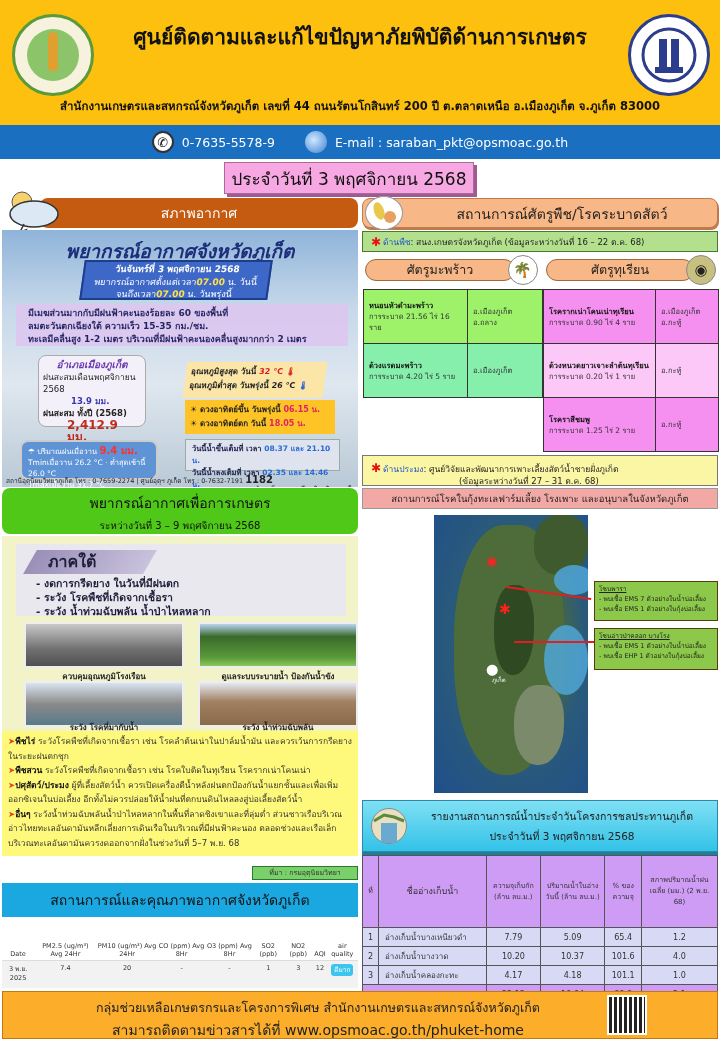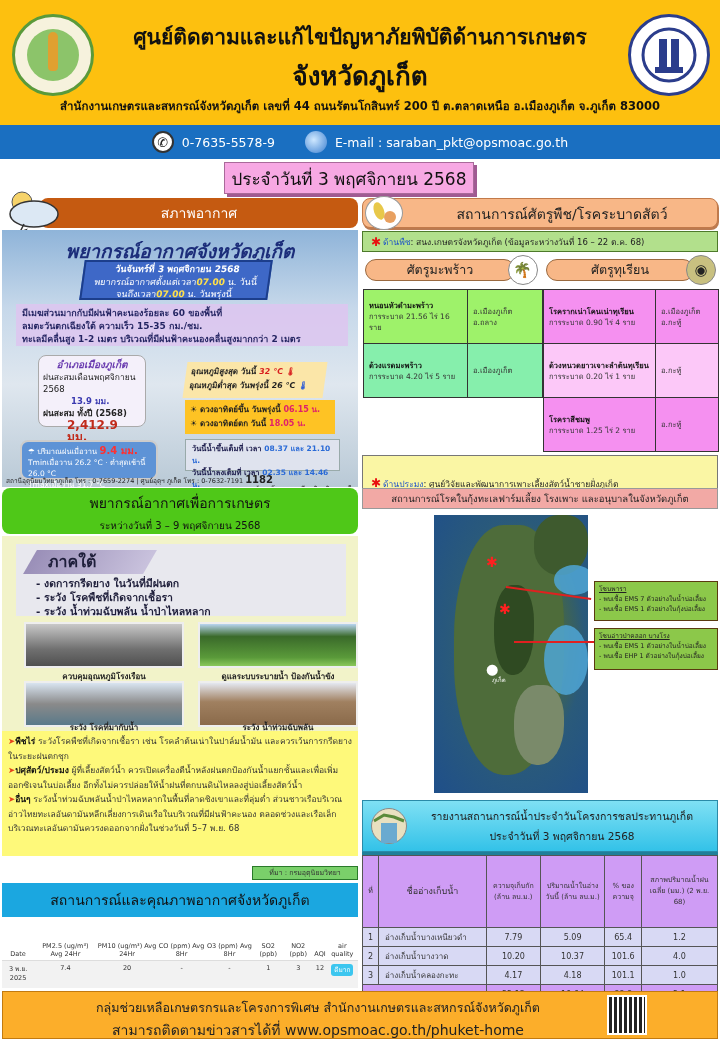--- a/index.html
+++ b/index.html
@@ -17,21 +17,21 @@
 .phone-ico{width:22px;height:22px;border-radius:50%;background:#fff;border:2px solid #333;color:#222;font-size:13px;display:flex;align-items:center;justify-content:center}
 .globe-ico{width:22px;height:22px;border-radius:50%;background:radial-gradient(circle at 40% 40%,#cfe8ff,#3b7fd0);}
 #date-banner{left:224px;top:162px;width:250px;height:32px;background:#f7a8e3;border:1px solid #a96a9a;box-shadow:3px 3px 0 #a05a92;display:flex;align-items:center;justify-content:center;font-size:17px;color:#111}
 .sec-head{display:flex;align-items:center;justify-content:center;font-size:14px;color:#111;border-radius:6px}
 #weather-head{left:40px;top:198px;width:318px;height:30px;background:#c55a11;color:#fff;border-radius:8px 8px 8px 8px}
 #weather-icon{left:4px;top:188px;width:58px;height:48px}
 #weather-panel{left:2px;top:230px;width:356px;height:257px;background:linear-gradient(180deg,#8fb4d9 0%,#c6d8ea 30%,#dfe7ef 60%,#b9c9d6 100%);overflow:hidden}
 .wp-title{position:absolute;left:0;width:356px;top:6px;text-align:center;font-size:19px;font-weight:bold;font-style:italic;color:#1c2d7a}
 .wp-datebox{position:absolute;left:80px;top:30px;width:188px;height:40px;background:#3e68c7;border:2px solid #1c3e8c;color:#fff;font-size:9px;text-align:center;line-height:12.5px;padding-top:1px;transform:skewX(-8deg)}
 .wp-datebox .y{color:#ffe04a;font-weight:bold}
-.wp-alert{position:absolute;left:14px;top:74px;width:332px;height:42px;background:#dcc8f0;opacity:.95;font-size:9px;color:#1a1a5a;font-weight:bold;padding:3px 6px;line-height:13px}
+.wp-alert{position:absolute;left:14px;top:74px;width:332px;height:42px;background:#dcc8f0;opacity:.95;font-size:9px;color:#1a1a5a;font-weight:bold;padding:3px 12px;line-height:13px}
 .wp-amphoe{position:absolute;left:36px;top:125px;width:108px;height:72px;background:#f4f0fa;border-radius:8px;border:1px solid #aaa;font-size:8.5px;padding:3px 4px;line-height:12px}
 .wp-amphoe .h{color:#6a3cb0;font-style:italic;font-weight:bold;font-size:10px;text-align:center}
 .wp-amphoe .big{color:#c02a1a;font-weight:bold;font-size:12px}
 .wp-temp{position:absolute;left:183px;top:132px;width:140px;height:36px;background:#fbe6a8;font-size:8px;padding:3px 5px;line-height:14px;font-weight:bold;transform:skewX(-8deg)}
 .wp-temp .r{color:#d81e1e}
 .wp-sun{position:absolute;left:183px;top:170px;width:150px;height:34px;background:#fec324;font-size:8px;padding:3px 5px;line-height:14px;font-weight:bold}
 .wp-sun .r{color:#e0206a}
 .wp-yest{position:absolute;left:18px;top:210px;width:138px;height:40px;background:#5e93d6;border-radius:8px;border:2px solid #ccc;font-size:7.5px;color:#fff;padding:3px 6px;line-height:11px}
 .wp-yest .r{color:#ff3030;font-weight:bold;font-size:10px}
 .wp-tide{position:absolute;left:183px;top:209px;width:155px;height:32px;background:#dfe3ee;border:1px solid #9aa;font-size:7.5px;padding:3px 6px;line-height:12px;font-weight:bold;color:#1a1a4a}
@@ -66,21 +66,21 @@
 #coco-pill{left:365px;top:259px;width:150px}
 #durian-pill{left:546px;top:259px;width:148px}
 .round-icon{width:30px;height:30px;border-radius:50%;background:#fff;border:1px solid #888;display:flex;align-items:center;justify-content:center;font-size:15px}
 #coco-icon{left:508px;top:255px}
 #durian-icon{left:686px;top:255px}
 .pest-table{border-collapse:collapse;font-size:7.5px;color:#333}
 .pest-table td{border:1px solid #333;padding:4px 5px;vertical-align:middle;height:54px;line-height:11px}
 .pest-table .n{font-weight:bold;color:#111}
 #coco-table{left:363px;top:289px;width:180px}
 #durian-table{left:543px;top:289px;width:176px}
-#fish-source{left:362px;top:455px;width:356px;height:31px;background:#faf6a4;border:1px solid #777;font-size:8.5px;padding:21px 8px;line-height:12px}
+#fish-source{left:362px;top:455px;width:356px;height:31px;background:#faf6a4;border:1px solid #777;font-size:8.5px;padding:6px 8px;line-height:12px}
 #shrimp-head{left:362px;top:488px;width:356px;height:21px;background:#f2a9a5;border:1px solid #999;font-size:9.5px;display:flex;align-items:center;justify-content:center}
 #map{left:434px;top:515px;width:154px;height:278px;background:radial-gradient(ellipse at 55% 45%,#3f5f2e 0%,#4d6a38 30%,#2a5a7a 55%,#1f4f8a 100%);overflow:hidden}
 .land{position:absolute;background:#4e6c3a;border-radius:45% 40% 50% 45%}
 .shore{position:absolute;background:#4fa6d6;border-radius:50%;opacity:.85}
 .marker{position:absolute;color:#ff2020;font-size:14px;font-weight:bold}
 .callout{position:absolute;background:#8cc84a;border:1px solid #5a3a10;font-size:6.5px;line-height:10px;padding:2px 4px;color:#222}
 .callout .h{text-decoration:underline}
 .line{position:absolute;height:1.5px;background:#e02020;transform-origin:left center}
 #water-head{left:362px;top:800px;width:356px;height:52px;background:linear-gradient(180deg,#7fe0f4,#33c2e8);border:1px solid #2a8aa8;box-shadow:0 3px 0 #1f7f9a}
 #water-head .ico{position:absolute;left:8px;top:7px;width:36px;height:36px;border-radius:50%;background:#e8e0c0;border:1px solid #888}
@@ -102,21 +102,20 @@
 
 <div id="header" class="abs">
   <div id="logo-left" class="logo">
     <svg width="60" height="60" viewBox="0 0 60 60">
         <circle cx="30" cy="30" r="26" fill="#8cc46a"></circle>
         <rect x="25" y="12" width="10" height="34" rx="4" fill="#e0a030"></rect>
         <circle cx="30" cy="12" r="5" fill="#e0a030"></circle>
       </svg>
   </div>
   <div class="t1">ศูนย์ติดตามและแก้ไขปัญหาภัยพิบัติด้านการเกษตร</div>
-  <div class="t2">จังหวัดภูเก็ต</div>
   <div id="logo-right" class="logo">
     <svg width="60" height="60" viewBox="0 0 60 60">
         <circle cx="30" cy="30" r="26" fill="#fff" stroke="#2b3d8c" stroke-width="3"></circle>
         <rect x="20" y="14" width="8" height="30" fill="#2b3d8c"></rect>
         <rect x="32" y="14" width="8" height="30" fill="#2b3d8c"></rect>
         <rect x="16" y="42" width="28" height="6" fill="#2b3d8c"></rect>
       </svg>
   </div>
   <div class="addr">สำนักงานเกษตรและสหกรณ์จังหวัดภูเก็ต เลขที่ 44 ถนนรัตนโกสินทร์ 200 ปี ต.ตลาดเหนือ อ.เมืองภูเก็ต จ.ภูเก็ต 83000</div>
 </div>
@@ -205,20 +204,21 @@
   <div class="photo" style="left:196px;top:86px;background:linear-gradient(180deg,#b8d4f0 0,#3a6a2a 30%,#5a9a3a 80%,#8ac85a)"></div>
   <div class="photo-cap" style="left:191px;top:134px">ดูแลระบบระบายน้ำ ป้องกันน้ำขัง</div>
   <div class="photo" style="left:22px;top:145px;background:linear-gradient(180deg,#d8e4f0,#8a8a8a 50%,#5a7a8a)"></div>
   <div class="photo-cap" style="left:17px;top:185px">ระวัง โรคที่มากับน้ำ</div>
   <div class="photo" style="left:196px;top:145px;background:linear-gradient(180deg,#e4e8f0,#a08060 45%,#8a6a4a)"></div>
   <div class="photo-cap" style="left:191px;top:185px">ระวัง น้ำท่วมฉับพลัน</div>
 </div>
 
 <div id="advice" class="abs">
   <div><span class="arrow">➤</span><span class="k">พืชไร่</span><span> ระวังโรคพืชที่เกิดจากเชื้อรา เช่น โรคลำต้นเน่าในปาล์มน้ำมัน และควรเว้นการกรีดยางในระยะฝนตกชุก</span></div>
+  <div><span class="arrow">➤</span><span class="k">พืชสวน</span><span> ระวังโรคพืชที่เกิดจากเชื้อรา เช่น โรคใบติดในทุเรียน โรครากเน่าโคนเน่า</span></div>
   <div><span class="arrow">➤</span><span class="k">ปศุสัตว์/ประมง</span><span> ผู้ที่เลี้ยงสัตว์น้ำ ควรเปิดเครื่องตีน้ำหลังฝนตกป้องกันน้ำแยกชั้นและเพื่อเพิ่มออกซิเจนในบ่อเลี้ยง อีกทั้งไม่ควรปล่อยให้น้ำฝนที่ตกบนดินไหลลงสู่บ่อเลี้ยงสัตว์น้ำ</span></div>
   <div><span class="arrow">➤</span><span class="k">อื่นๆ</span><span> ระวังน้ำท่วมฉับพลันน้ำป่าไหลหลากในพื้นที่ลาดชิงเขาและที่ลุ่มต่ำ ส่วนชาวเรือบริเวณอ่าวไทยทะเลอันดามันหลีกเลี่ยงการเดินเรือในบริเวณที่มีฝนฟ้าคะนอง ตลอดช่วงและเรือเล็กบริเวณทะเลอันดามันควรงดออกจากฝั่งในช่วงวันที่ 5–7 พ.ย. 68</span></div>
 </div>
 <div id="source-tag" class="abs">ที่มา : กรมอุตุนิยมวิทยา</div>
 
 <div id="aq-head" class="abs">สถานการณ์และคุณภาพอากาศจังหวัดภูเก็ต</div>
 <table id="aq-table" class="abs">
   <tbody>
       <tr>
     <th>Date</th>

